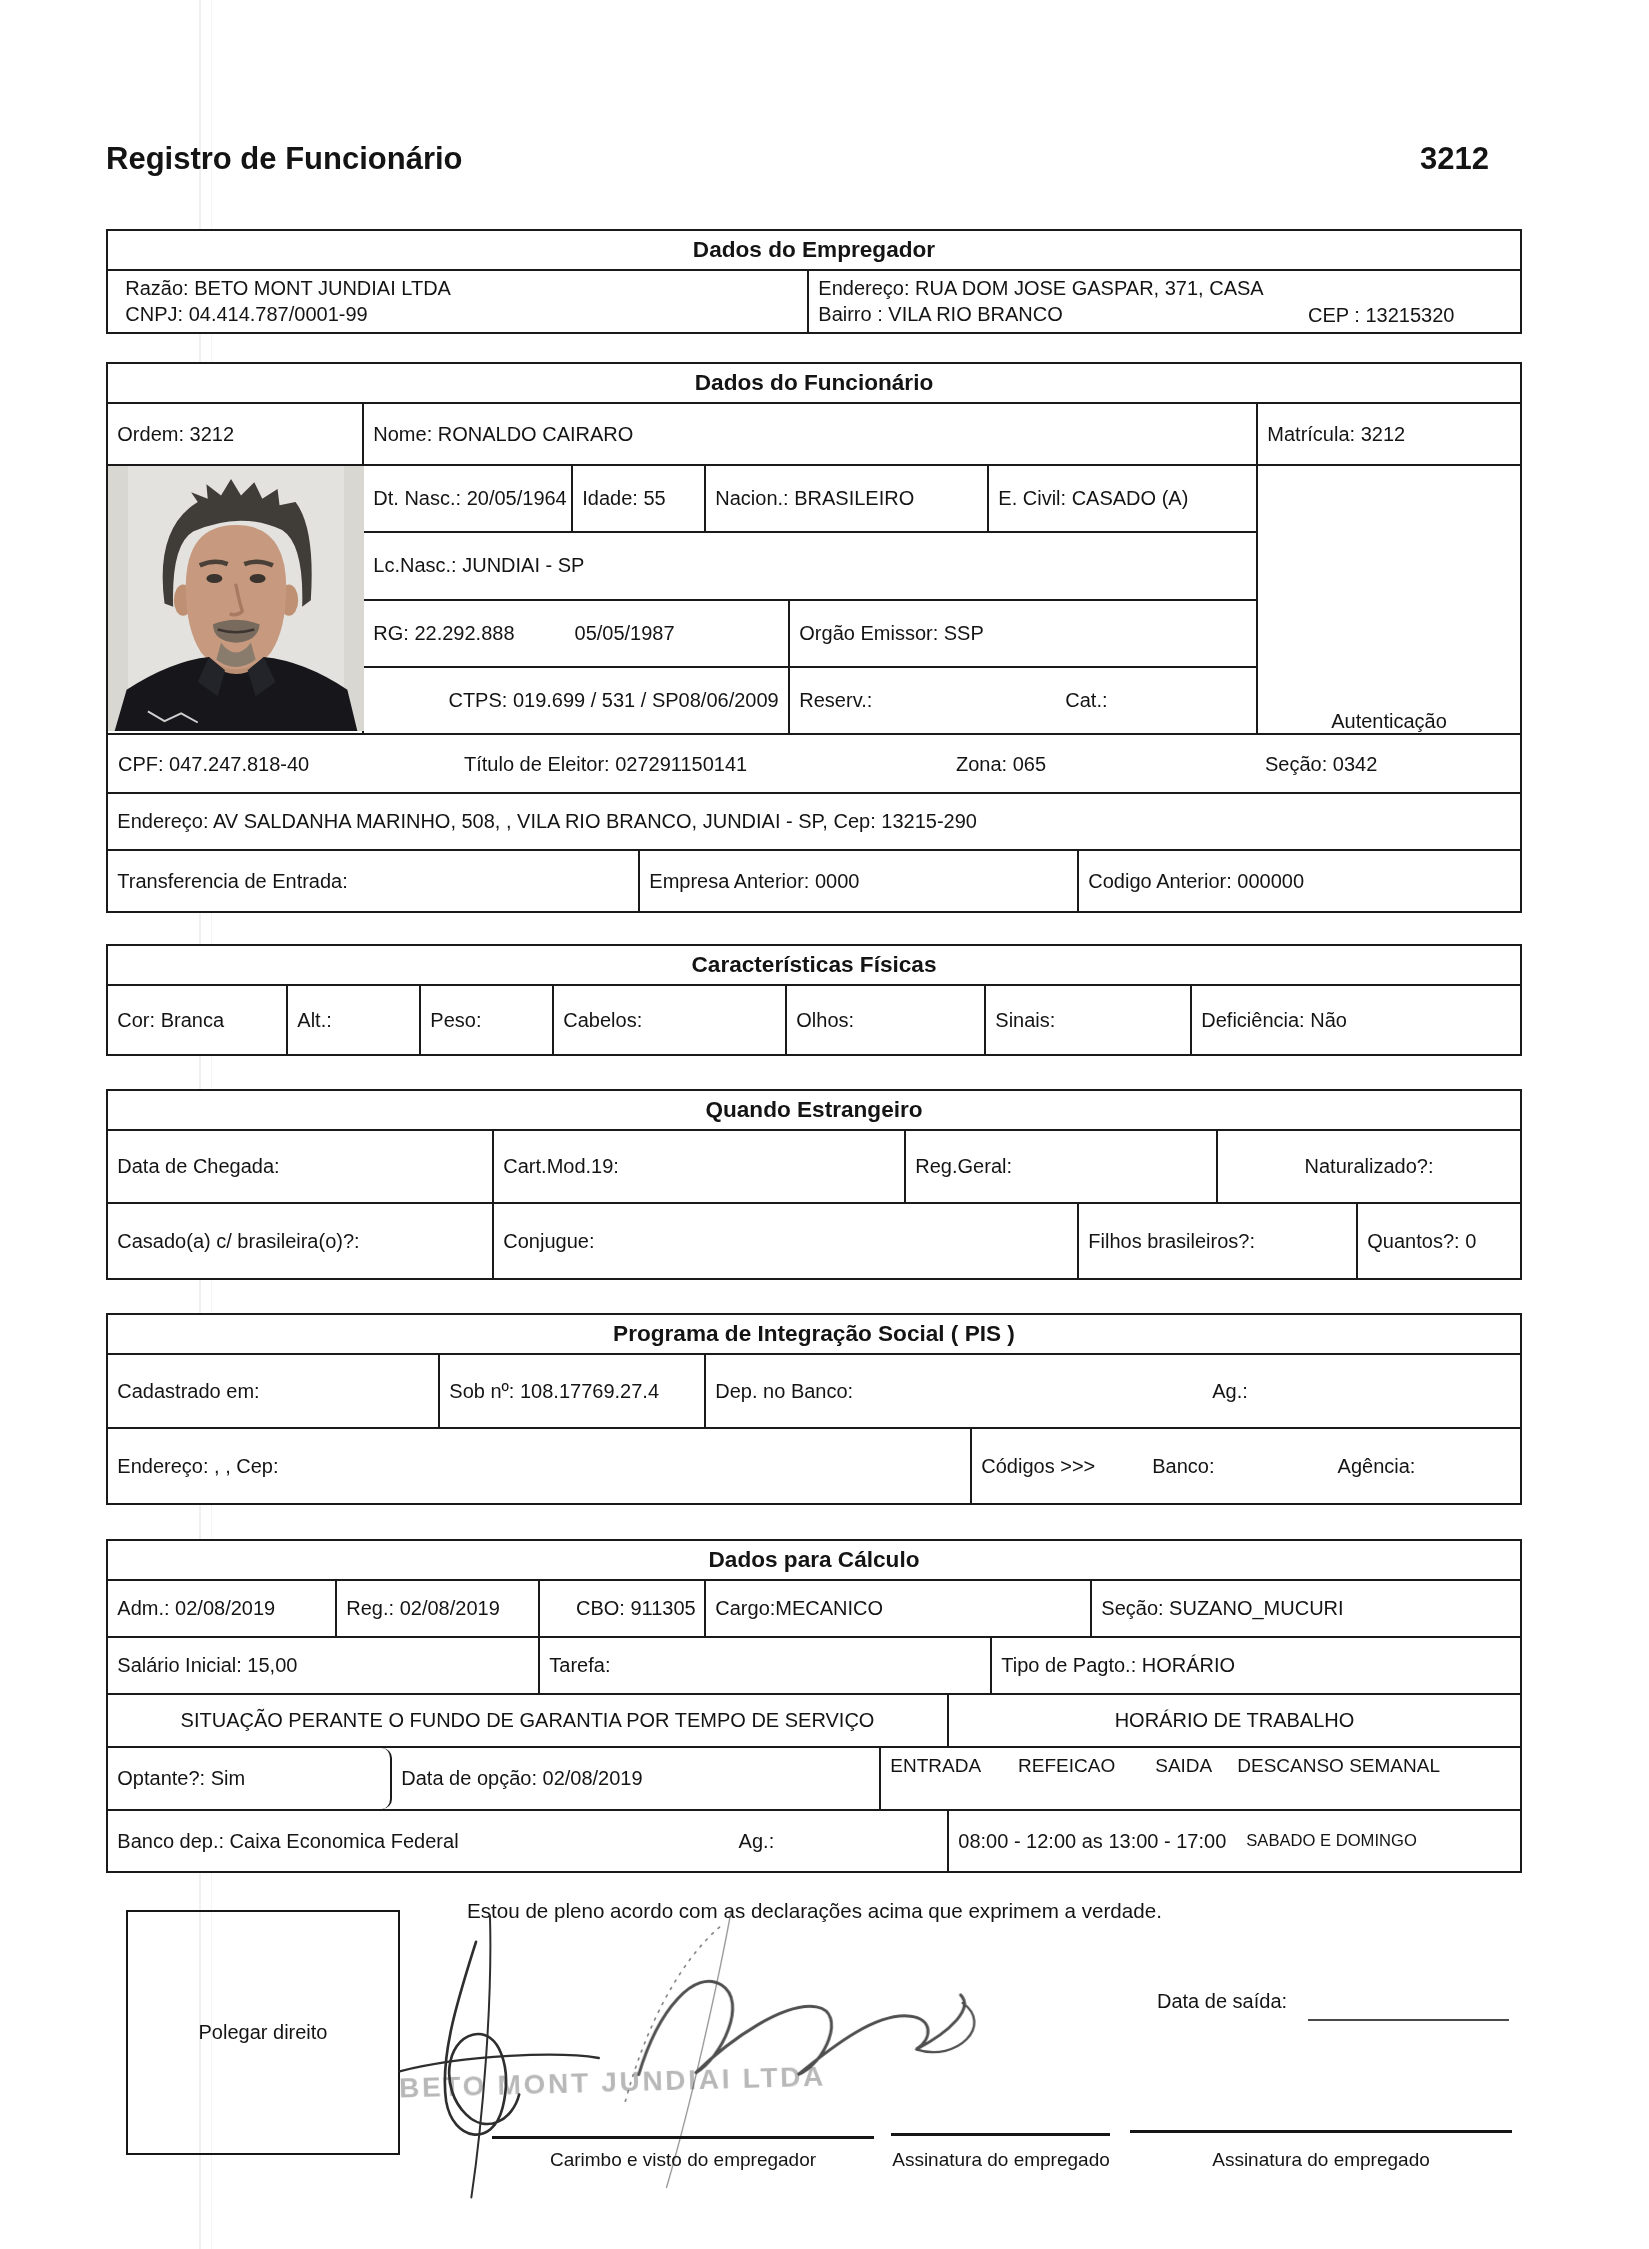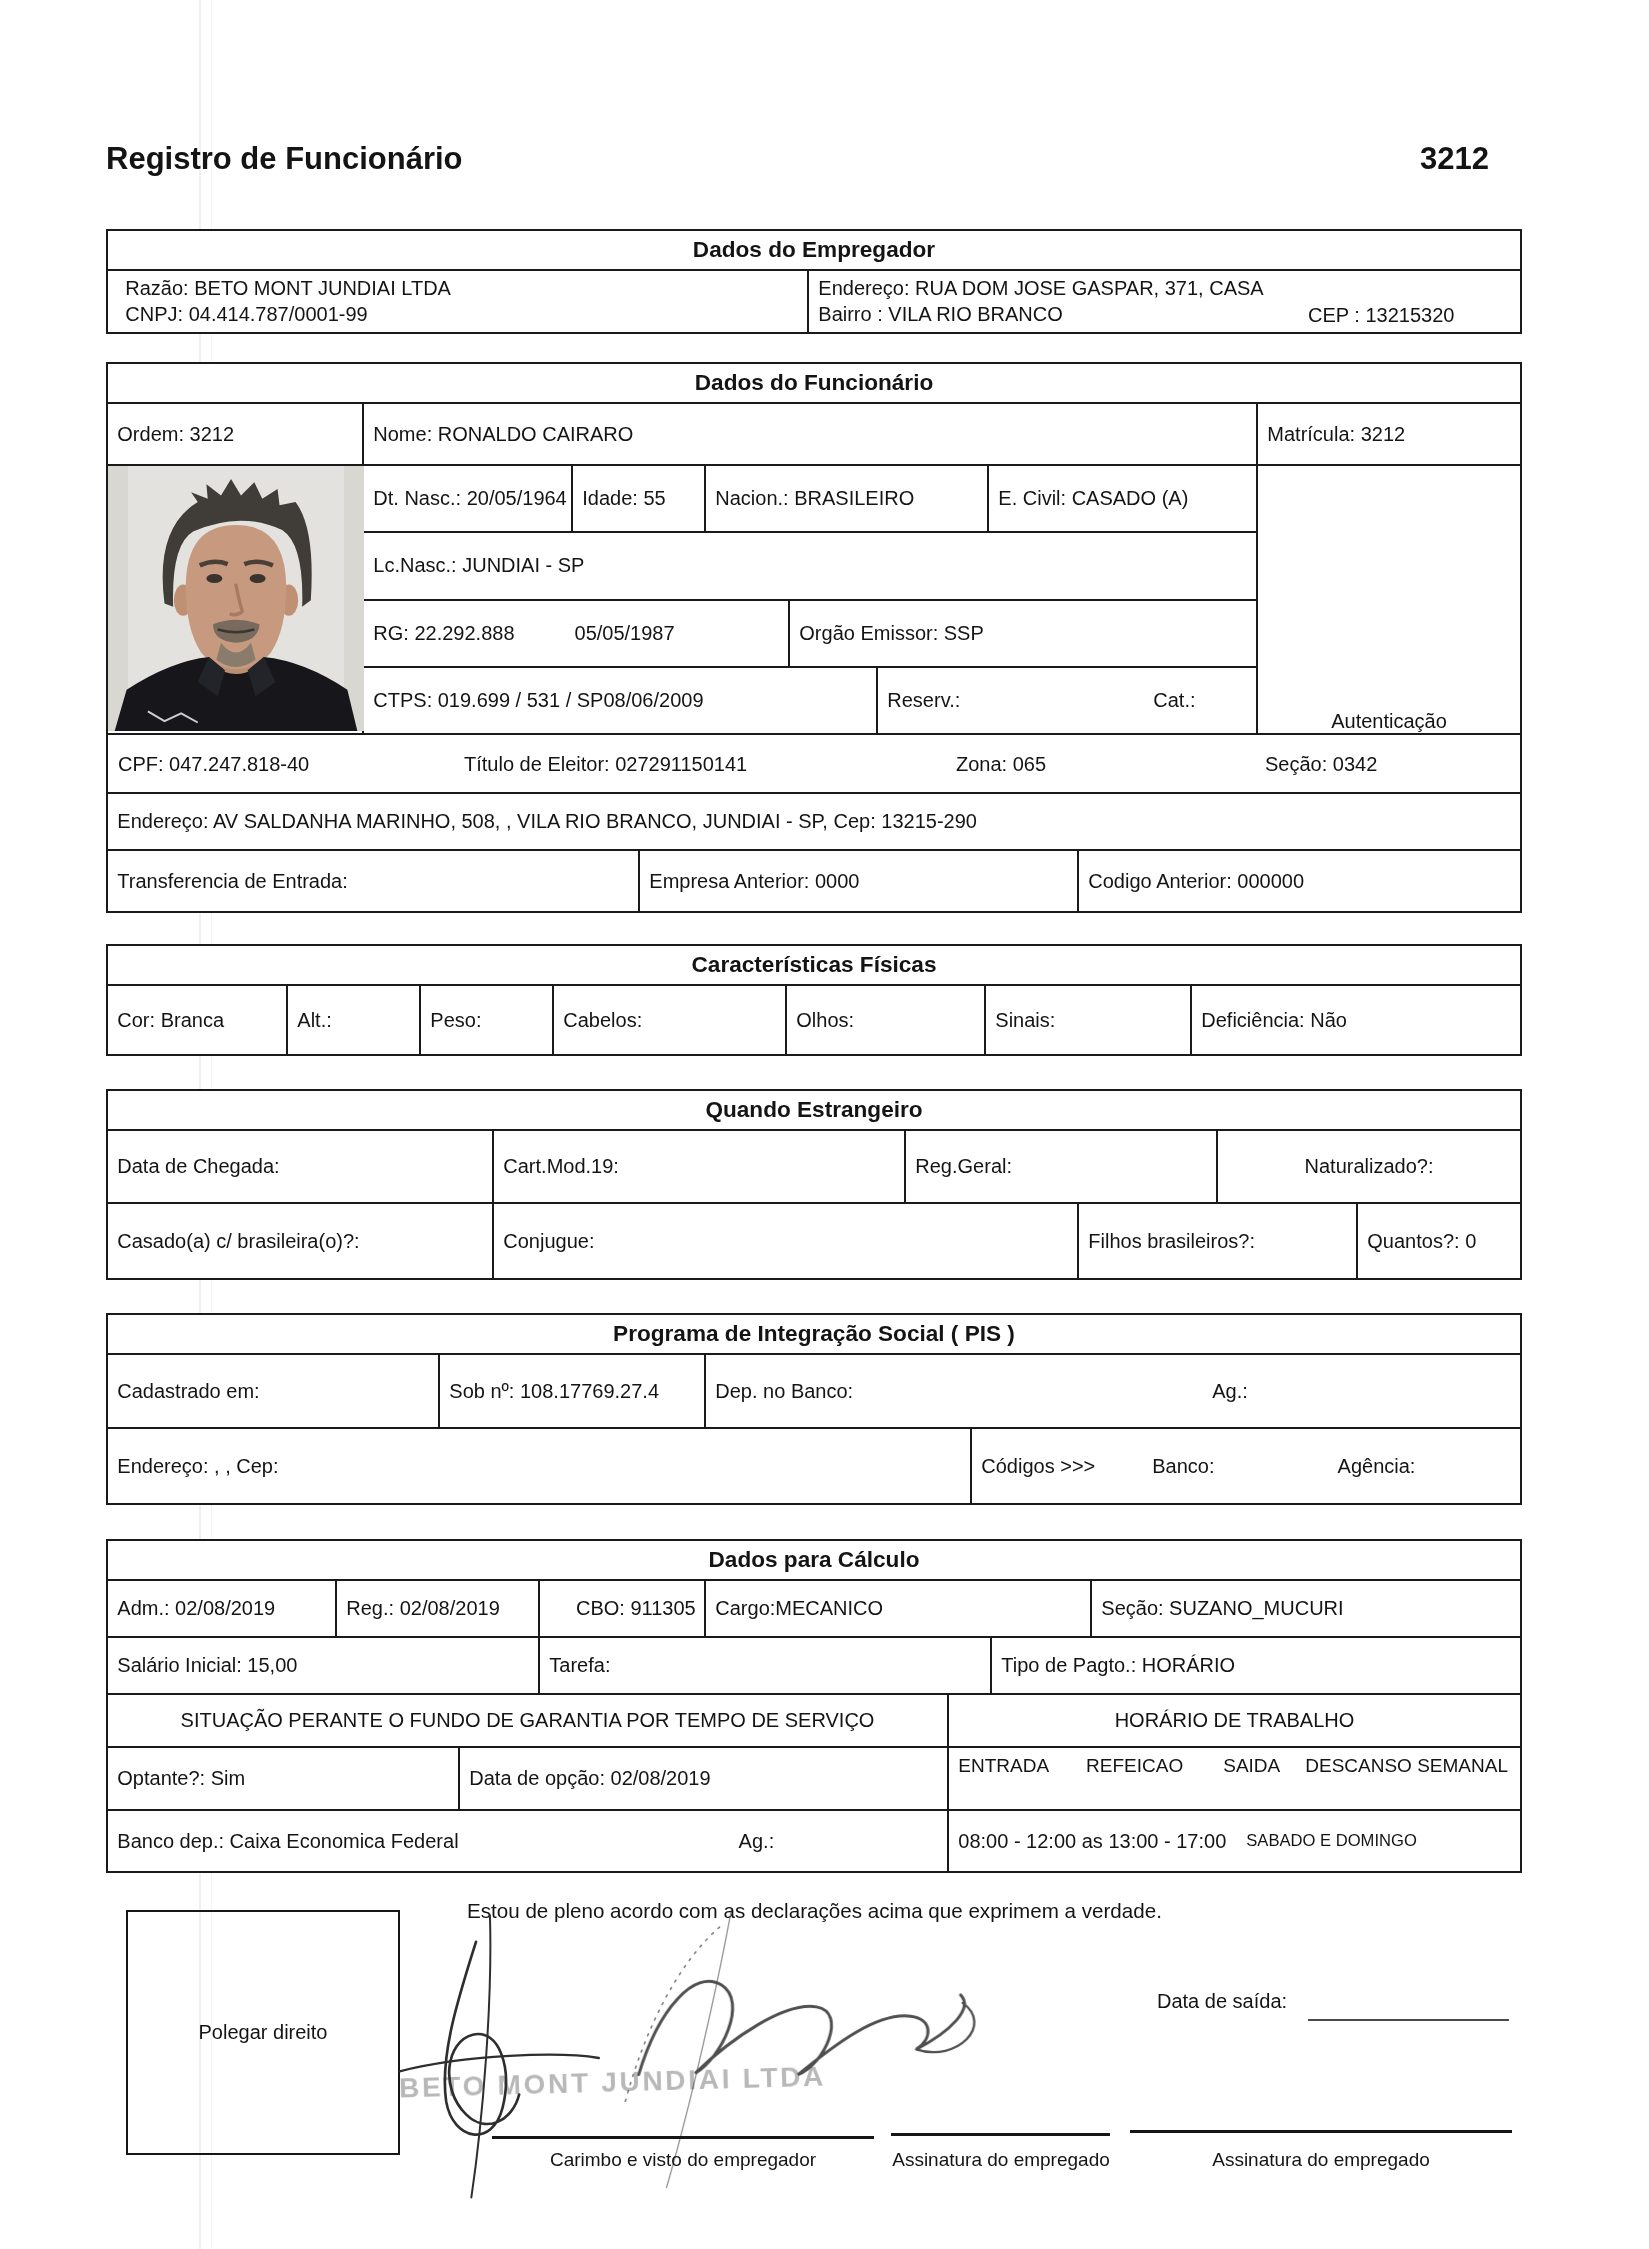--- a/index.html
+++ b/index.html
@@ -120,21 +120,21 @@
           <div class="c grow">Lc.Nasc.: JUNDIAI - SP</div>
         </div>
         <div class="mrow">
           <div class="c" style="width:426px;">
             <span>RG: 22.292.888</span>
             <span style="margin-left:60px;">05/05/1987</span>
           </div>
           <div class="c grow">Orgão Emissor: SSP</div>
         </div>
         <div class="mrow">
-          <div class="c" style="width:514px;justify-content:flex-start;padding-right:9.3px;">
+          <div class="c" style="width:426px;justify-content:flex-end;padding-right:9.3px;">
             <span>CTPS: 019.699 / 531 / SP</span>
             <span>08/06/2009</span>
           </div>
           <div class="c grow">
             <span>Reserv.:</span>
             <span style="margin-left:193px;">Cat.:</span>
           </div>
         </div>
       </div>
       <div class="auth-col">Autenticação</div>
@@ -216,21 +216,21 @@
     <div class="row" style="height:57px;">
       <div class="c" style="width:432px;">Salário Inicial: 15,00</div>
       <div class="c" style="width:452px;">Tarefa:</div>
       <div class="c grow">Tipo de Pagto.: HORÁRIO</div>
     </div>
     <div class="row" style="height:53px;">
       <div class="c center" style="width:841px;">SITUAÇÃO PERANTE O FUNDO DE GARANTIA POR TEMPO DE SERVIÇO</div>
       <div class="c grow center">HORÁRIO DE TRABALHO</div>
     </div>
     <div class="row" style="height:63px;">
-      <div class="c" style="width:352px;">Optante?:  Sim</div>
+      <div class="c" style="width:284px;border-radius:10px;">Optante?:  Sim</div>
       <div class="c" style="width:489px;">Data de opção: 02/08/2019</div>
       <div class="c grow top" style="font-size:19px;">
         <span>ENTRADA</span>
         <span style="margin-left:37px;">REFEICAO</span>
         <span style="margin-left:40px;">SAIDA</span>
         <span style="margin-left:25px;">DESCANSO SEMANAL</span>
       </div>
     </div>
     <div class="row" style="height:60px;">
       <div class="c" style="width:841px;">

